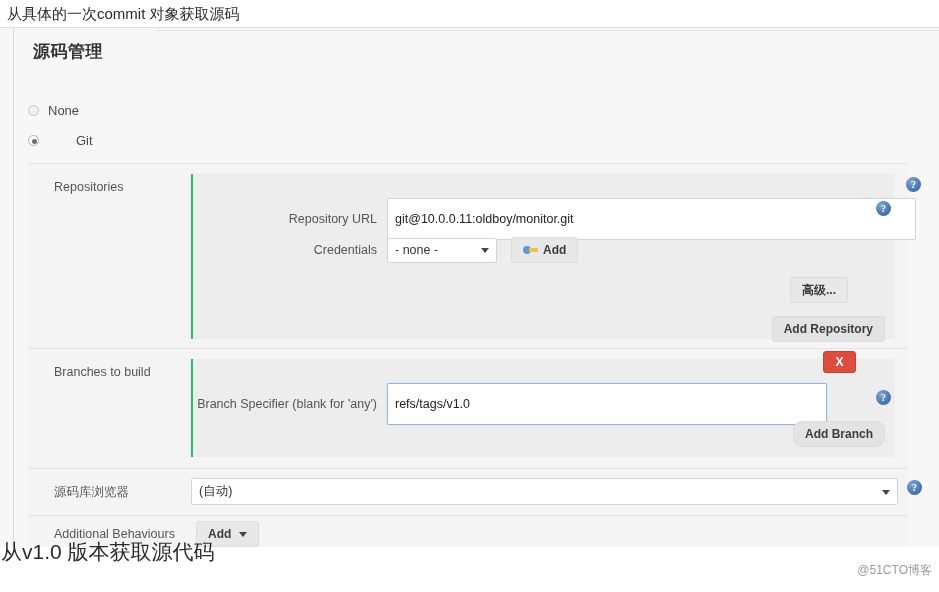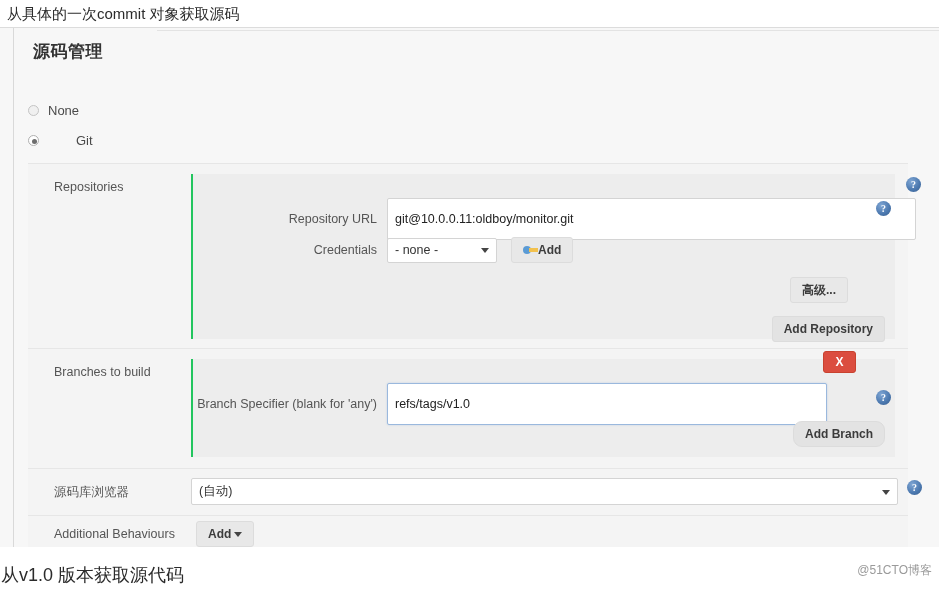--- a/index.html
+++ b/index.html
@@ -174,20 +174,21 @@
     border-left: 4px solid transparent;
     border-right: 4px solid transparent;
     border-top: 5px solid #444444;
   }
 
   
   .btn {
     display: inline-flex;
     align-items: center;
     justify-content: center;
+    gap: 5px;
     height: 26px;
     padding: 0 11px;
     background: #e3e3e3;
     border: 1px solid #dcdcdc;
     border-radius: 3px;
     font-size: 12px;
     font-weight: bold;
     color: #3c3c3c;
     white-space: nowrap;
     cursor: pointer;
@@ -251,22 +252,22 @@
     font-weight: bold;
     line-height: 15px;
     text-align: center;
     font-family: "Liberation Serif", serif;
     cursor: pointer;
   }
 
   
   .bottom-caption {
     position: absolute;
-    left: 1px; top: 563px;
-    font-size: 18px;
+    left: 1px; top: 538px;
+    font-size: 21px;
     color: #2b2b2b;
     white-space: nowrap;
   }
   .watermark {
     position: absolute;
     right: 7px; top: 562px;
     font-size: 12px;
     color: #9a9a9a;
     white-space: nowrap;
   }

